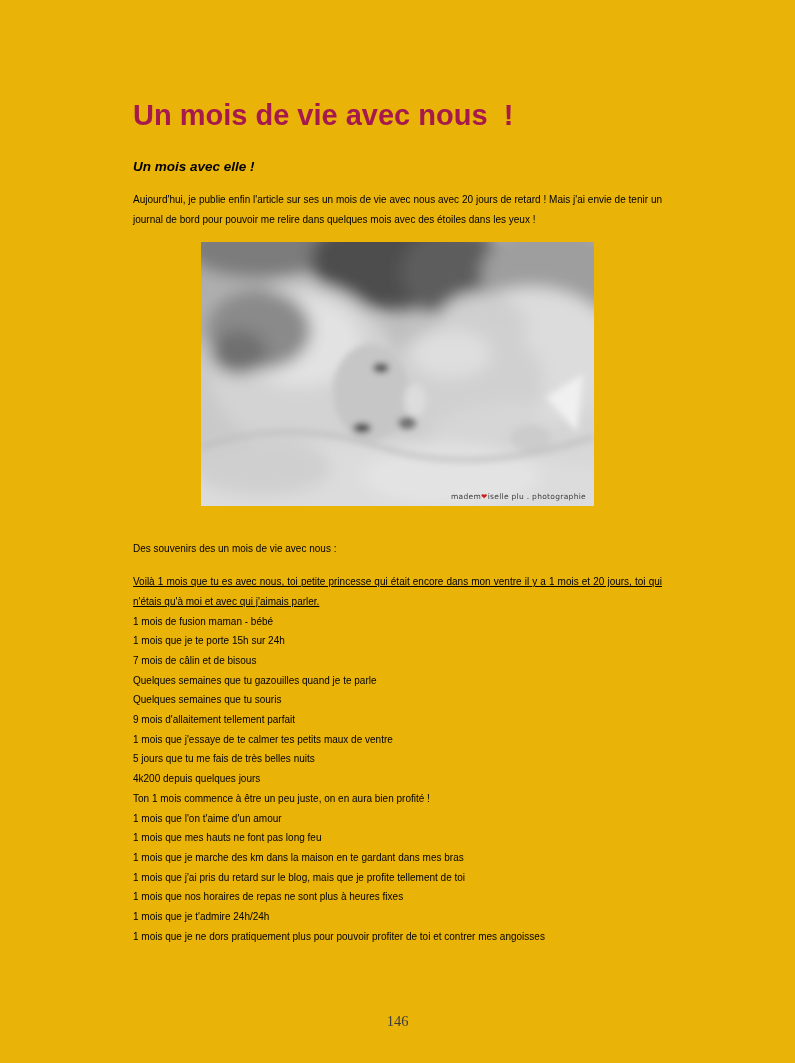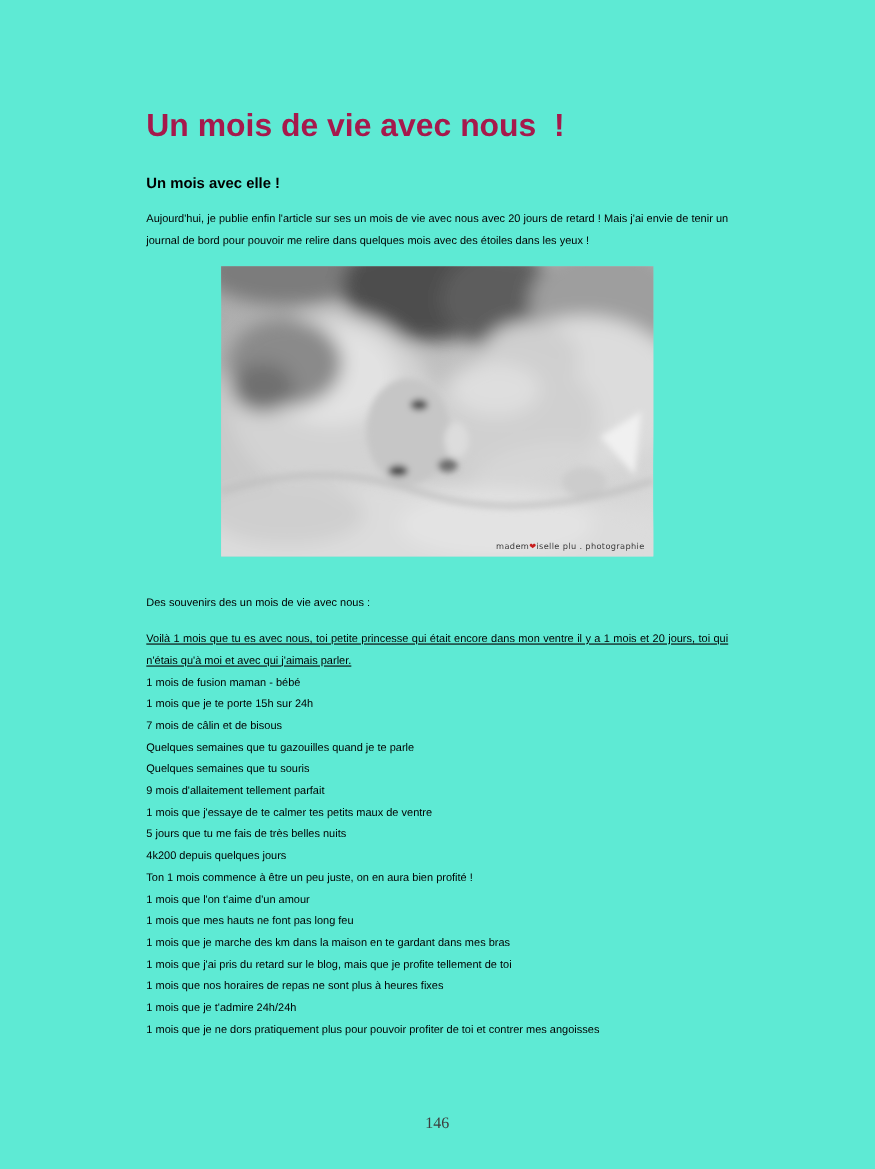--- a/index.html
+++ b/index.html
@@ -6,21 +6,21 @@
   html, body {
     margin: 0;
     padding: 0;
     background: #ffffff;
   }
   .page {
     position: relative;
     width: 795px;
     height: 1063px;
     margin: 0 auto;
-    background: #5eead4;
+    background: #eab308;
     font-family: "Liberation Sans", sans-serif;
     color: var(--color-text, #000000);
     overflow: hidden;
   }
   .content {
     position: absolute;
     left: 133px;
     top: 0;
     width: 529px;
   }
@@ -29,20 +29,21 @@
     font-size: 29px;
     line-height: 36px;
     font-weight: bold;
     color: var(--color-title_accent, #a6194c);
   }
   .subtitle {
     margin: 24px 0 0 0;
     font-size: 13.5px;
     line-height: 20px;
     font-weight: bold;
+    font-style: italic;
   }
   .body-text {
     font-size: 10px;
     line-height: 19.7px;
   }
   .intro {
     margin: 13px 0 0 0;
     text-align: justify;
   }
   .photo {

